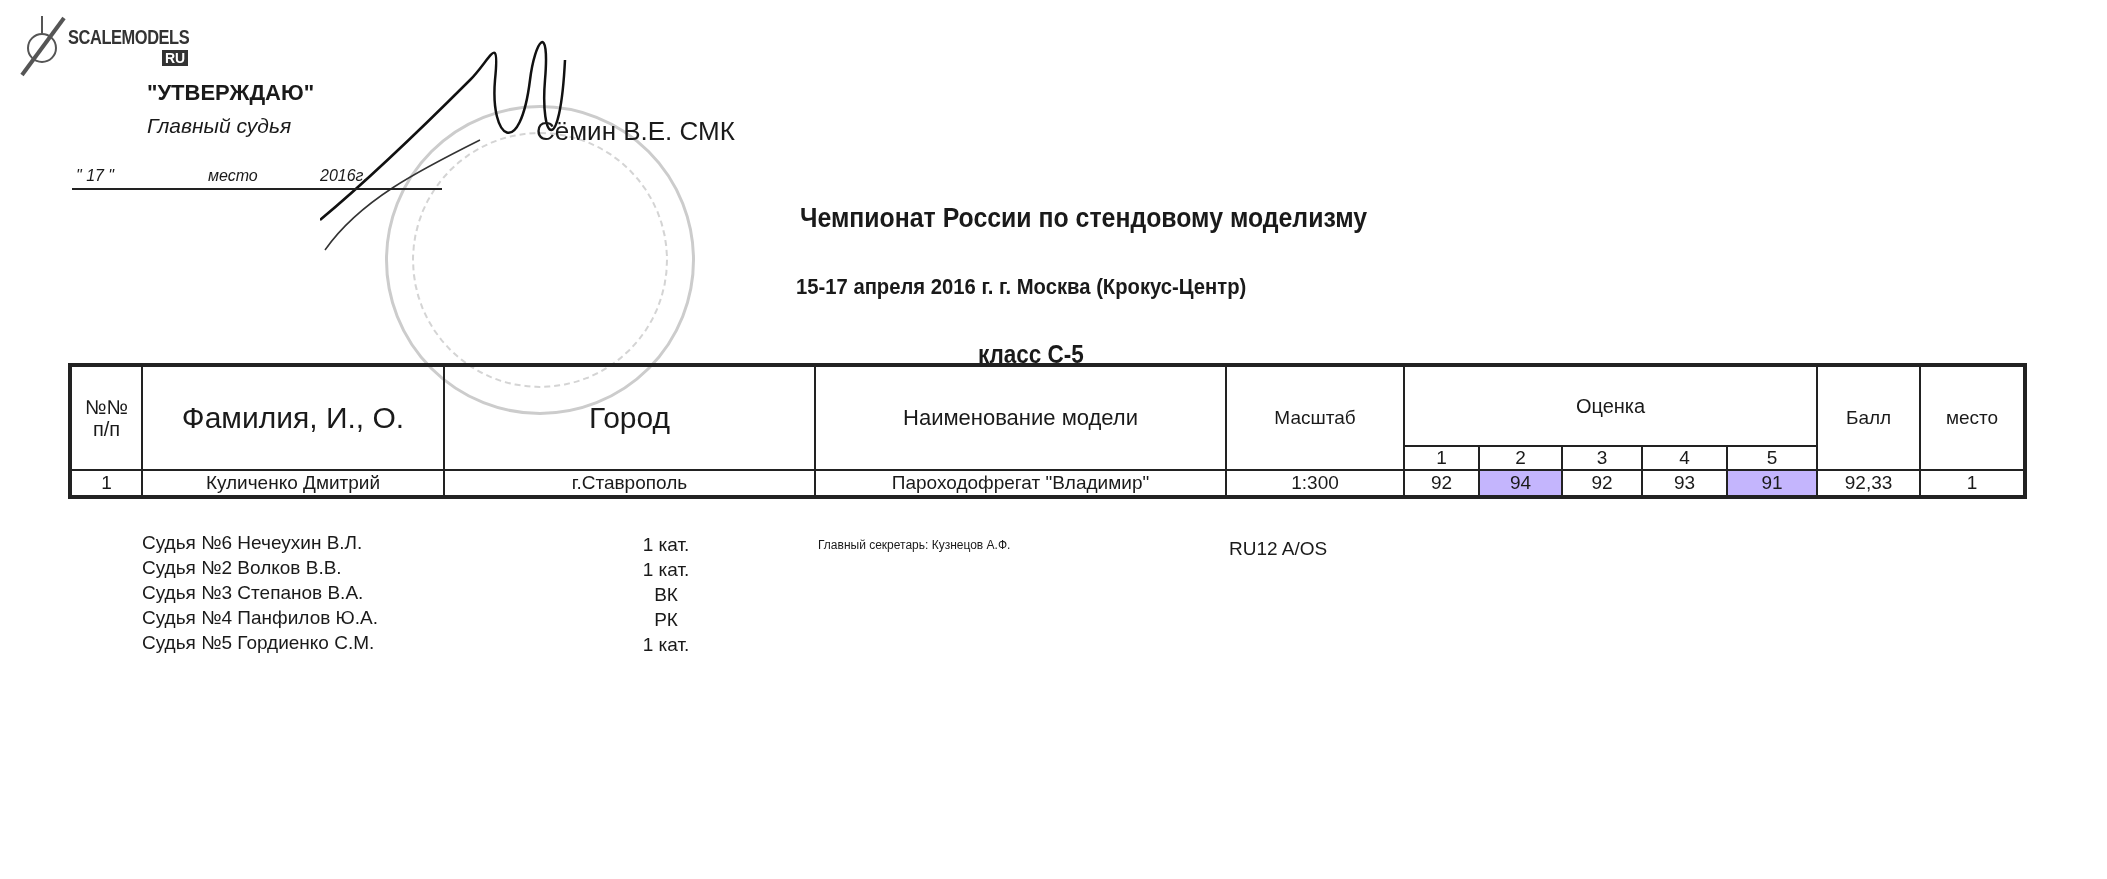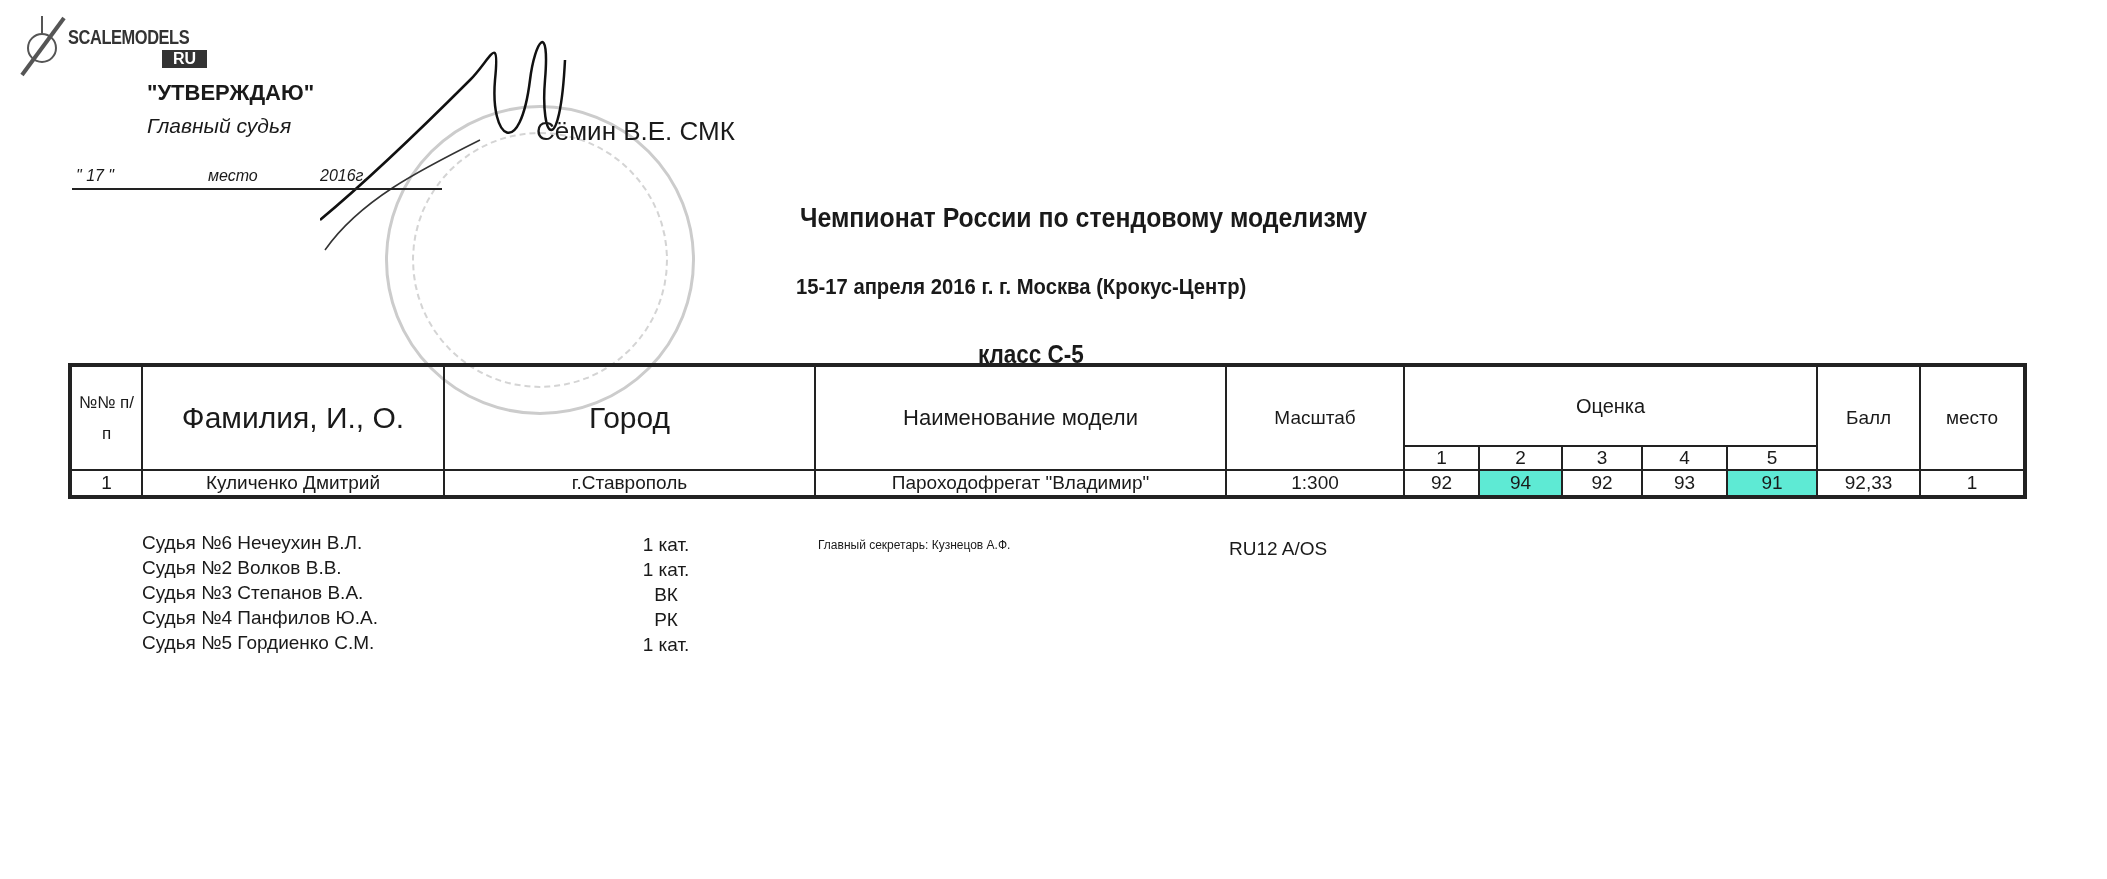--- a/index.html
+++ b/index.html
@@ -4,48 +4,48 @@
 <style>
   html, body { margin:0; padding:0; background:#fff; }
   body { width:2107px; height:879px; position:relative; overflow:hidden;
          font-family:"Liberation Sans", sans-serif; color:#1a1a1a; }
   .abs { position:absolute; white-space:nowrap; }
   .logo { left:12px; top:10px; width:180px; height:70px; }
   .logo-text { position:absolute; left:56px; top:16px; font-family:"Liberation Sans", sans-serif;
                font-weight:bold; font-size:20px; letter-spacing:-0.5px; color:#333;
                transform:scaleX(0.82); transform-origin:left; }
   .logo-ru { position:absolute; left:150px; top:40px; background:#333; color:#fff; font-weight:bold;
-             font-size:16px; padding:0 11px; }
+             font-size:14px; padding:0 3px; }
   .approve { left:147px; top:80px; font-size:22px; font-weight:bold; }
   .chief { left:147px; top:114px; font-size:21px;font-style:italic; }
   .date-line { left:72px; top:168px; font-size:16px; font-style:italic; width:370px;
                border-bottom:2px solid #222; padding-bottom:2px; }
   .date-line span { position:absolute; bottom:3px; }
   .semin { left:536px; top:116px; font-size:26px; }
   .stamp { left:385px; top:105px; width:310px; height:310px; border-radius:50%;
            border:3px solid #ccc; box-sizing:border-box; }
   .stamp::after { content:""; position:absolute; left:24px; top:24px; right:24px; bottom:24px;
                   border-radius:50%; border:2px dashed #d4d4d4; }
   .title { left:800px; top:203px; font-size:27px; font-weight:bold; transform:scaleX(0.92); transform-origin:left; }
   .subtitle { left:796px; top:274px; font-size:22px; font-weight:bold; transform:scaleX(0.92); transform-origin:left; }
   .class { left:978px; top:340px; font-size:25px; font-weight:bold; transform:scaleX(0.9); transform-origin:left; }
 
   table.results { position:absolute; left:68px; top:363px; width:1955px; border-collapse:collapse;
                   border:4px solid #222; table-layout:fixed; }
   table.results td, table.results th { border:2px solid #222; padding:0 4px; font-weight:normal;
                   text-align:center; vertical-align:middle; overflow:hidden; }
-  th.num { font-size:17px; line-height:31px; }
+  th.num { font-size:20px; line-height:22px; }
   th.big { font-size:30px; }
   th.mid { font-size:22px; }
   th.sm { font-size:19px; }
   th.grp { font-size:20px; font-weight:bold; height:78px; }
   th.sub { font-size:19px; font-weight:bold; height:22px; line-height:20px; }
   tr.data td { font-size:19px; height:24px; }
   td.left { text-align:left; }
-  td.shade { background:#5eead4; }
+  td.shade { background:#c4b5fd; }
   td.place { font-weight:bold; font-size:22px; }
 
   .judges { left:142px; top:530px; font-size:19px; line-height:25px; }
   .cats { left:636px; top:532px; font-size:19px; line-height:25px; text-align:center; width:60px; }
   .secretary { left:818px; top:538px; font-size:12px; }
   .code { left:1229px; top:538px; font-size:19px; }
 </style>
 </head>
 <body>
 

